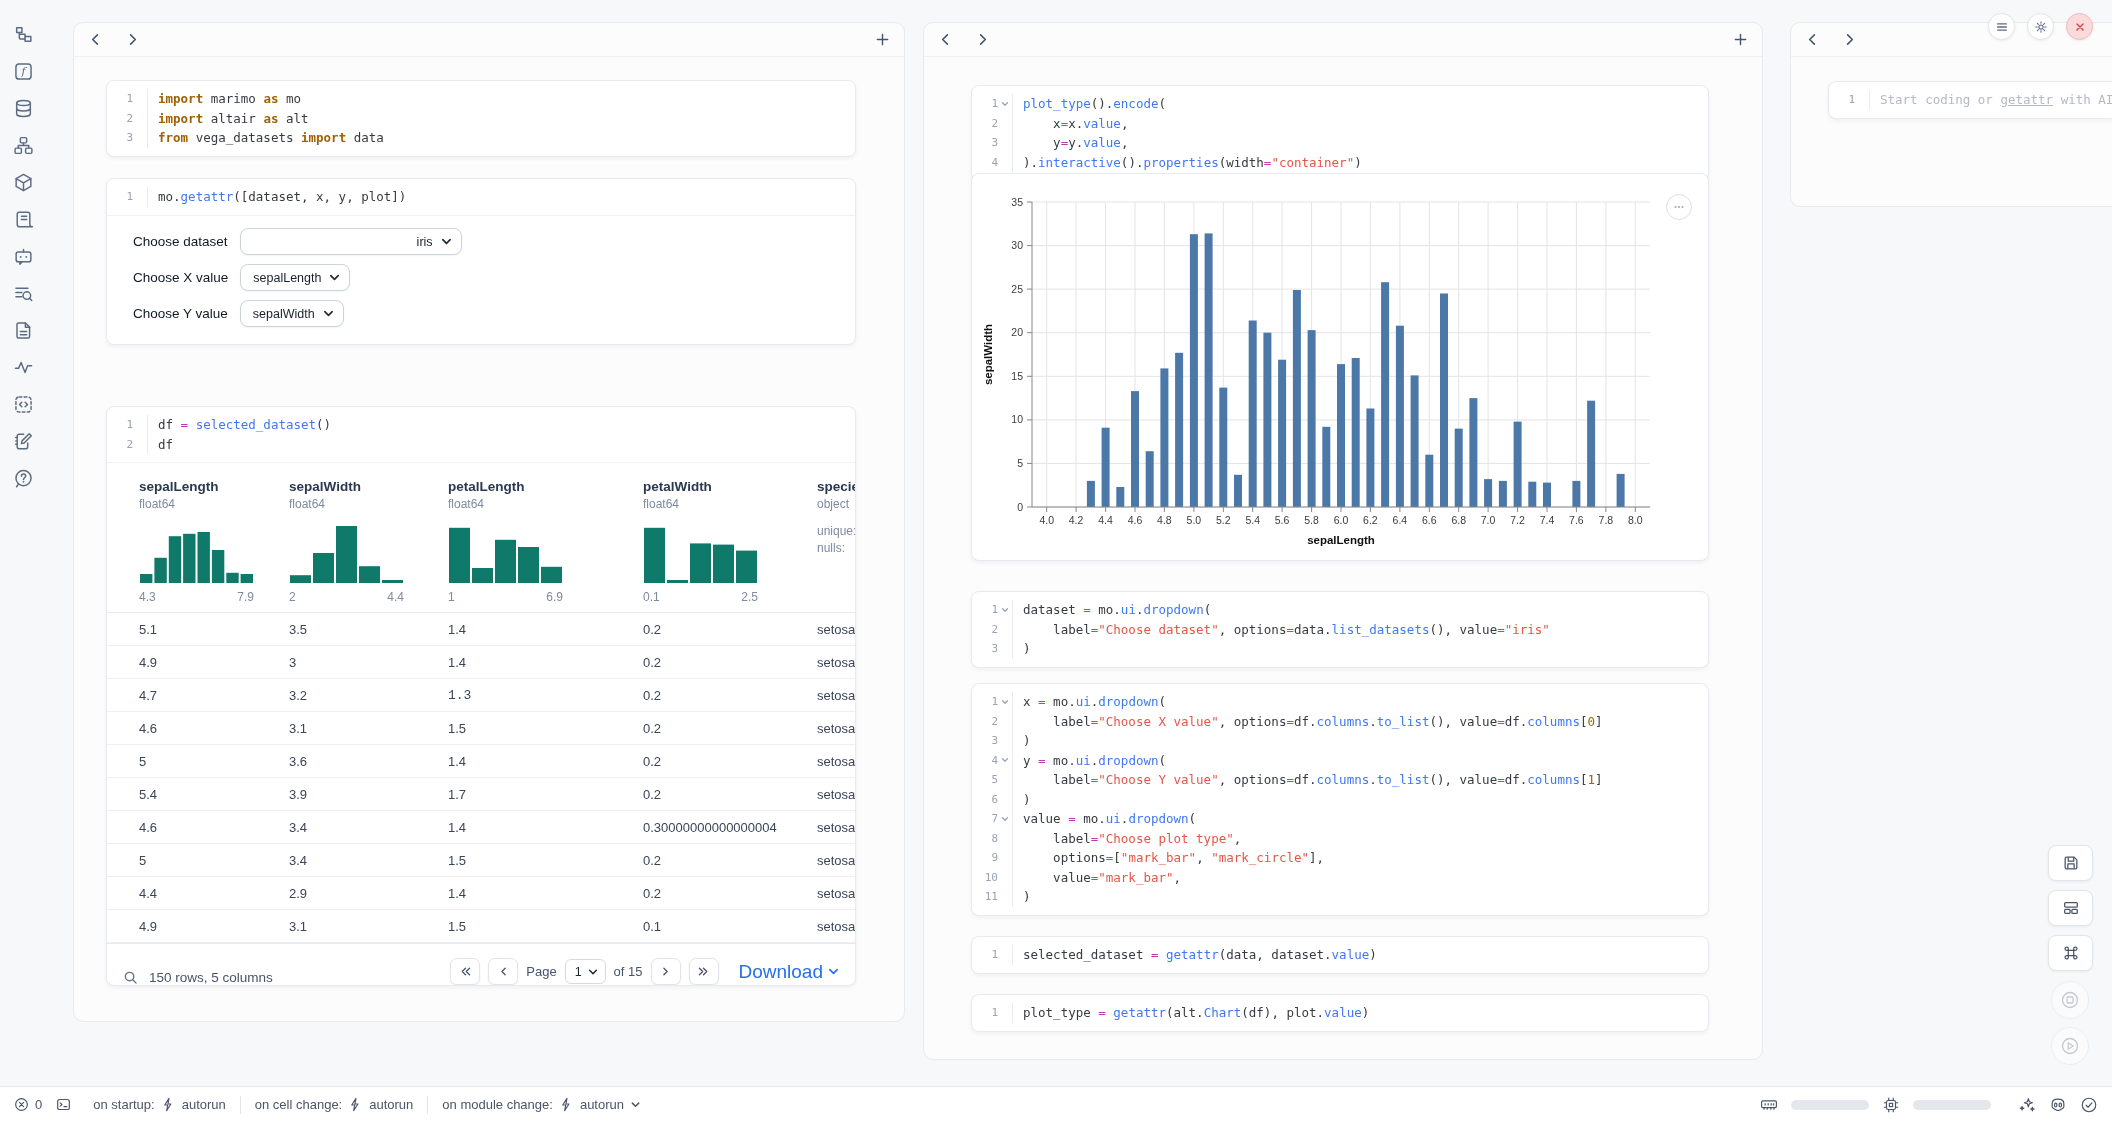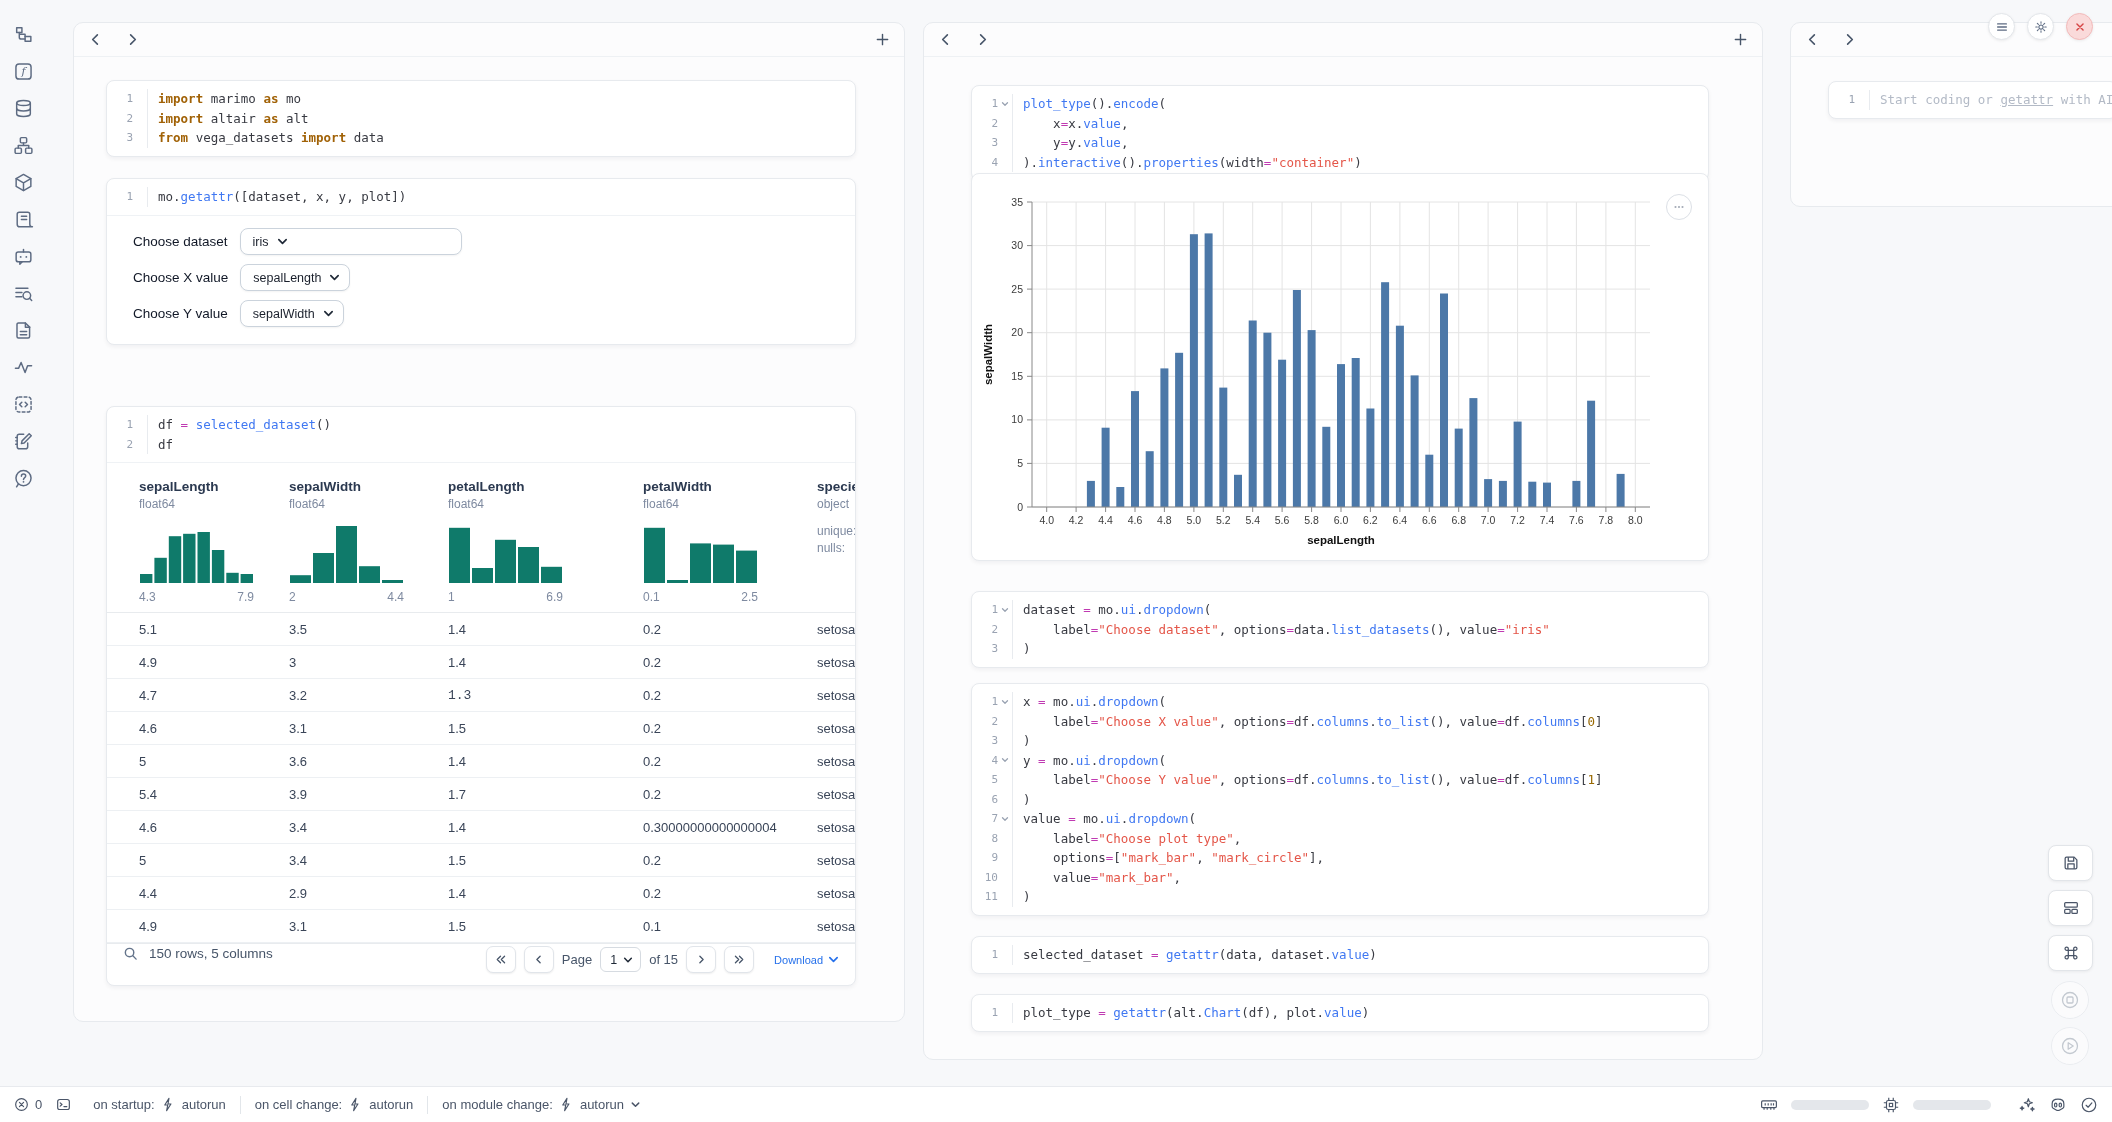--- a/index.html
+++ b/index.html
@@ -32,40 +32,40 @@
   .t-s { color:#e45649; }
   .t-o { color:#c03ab2; }
   .t-n { color:#986801; }
   .t-d { color:#383a42; }
   .t-p { color:#b3bac6; }
   .t-pu { color:#b3bac6; text-decoration:underline; }
 
   
   .cell-output { border-top:1px solid #eff2f5; padding:8px 0 12px 0; }
   .ctrl-row { display:flex; align-items:center; height:36px; gap:12px; padding-left:26px; font-size:13.5px; color:#111827; }
-  .sel { display:flex; align-items:center; justify-content:flex-start; gap:8px; min-width:102px; height:27px; padding:0 9px 0 12px; background:#fff; border:1px solid #cbd3dc; border-radius:8px; box-shadow:0 1px 2px rgba(0,0,0,.05); font-size:12.5px; color:#1a202c; cursor:pointer; }
+  .sel { display:flex; align-items:center; justify-content:flex-end; gap:8px; min-width:102px; height:27px; padding:0 9px 0 12px; background:#fff; border:1px solid #cbd3dc; border-radius:8px; box-shadow:0 1px 2px rgba(0,0,0,.05); font-size:12.5px; color:#1a202c; cursor:pointer; }
   .sel.wide { width:222px; }
   .sel svg { width:11px; height:11px; flex:none; }
 
   
   .th-row { display:flex; padding:16px 0 8px 32px; border-bottom:1px solid #e8ebee; }
   .thname { font-size:13.5px; font-weight:bold; color:#2b3950; }
   .thtype { font-size:12px; color:#7e8aa0; margin-top:3px; }
   .thhist { margin-top:12px; }
   .thminmax { display:flex; justify-content:space-between; width:115px; font-size:12px; color:#7e8aa0; margin-top:3px; }
   .thextra { font-size:12px; color:#7e8aa0; line-height:17px; margin-top:12px; }
   .tr { display:flex; align-items:center; height:33px; padding-left:32px; border-bottom:1px solid #edf0f3; font-size:13px; color:#3a4558; }
-  .tfoot { display:flex; align-items:flex-start; height:42px; padding:2px 16px 0 16px; font-size:13px; color:#475569; }
+  .tfoot { display:flex; align-items:flex-end; height:42px; padding:2px 16px 0 16px; font-size:13px; color:#475569; }
   .tfoot .left { display:flex; align-items:center; gap:11px; }
   .tfoot .right { margin-left:auto; display:flex; align-items:center; gap:8px; }
   .pbtn { width:30px; height:27px; background:#fff; border:1px solid #e1e5ea; border-radius:7px; box-shadow:0 1px 2px rgba(0,0,0,.07); display:flex; align-items:center; justify-content:center; color:#475569; cursor:pointer; }
   .pbtn svg { width:13px; height:13px; }
   .psel { display:flex; align-items:center; gap:6px; height:25px; padding:0 7px 0 9px; border:1px solid #d6dbe1; border-radius:6px; background:#fff; font-size:12.5px; color:#1f2937; cursor:pointer; }
   .psel svg { width:10px; height:10px; }
-  .download { display:flex; align-items:center; gap:5px; margin-left:12px; font-size:11px; cursor:pointer; }
+  .download { display:flex; align-items:center; gap:5px; margin-left:12px; font-size:19px; cursor:pointer; }
   .download svg { width:11px; height:11px; }
 
   
   .chartbox { position:absolute; background:#fff; border:1px solid #e7eaee; border-radius:8px; box-shadow:0 2px 4px rgba(22,27,34,.05); }
   .chart-menu { position:absolute; top:20px; right:16px; width:26px; height:26px; border:1px solid #dce0e6; border-radius:50%; background:rgba(255,255,255,.85); display:flex; align-items:center; justify-content:center; color:#a3aab6; cursor:pointer; }
   .chart-menu svg { width:14px; height:14px; }
 
   
   .circ { position:absolute; width:27px; height:27px; border-radius:50%; background:#fff; border:1px solid #e3e6ea; box-shadow:0 1px 3px rgba(0,0,0,.07); display:flex; align-items:center; justify-content:center; color:#5d6b82; cursor:pointer; z-index:5; }
   .circ svg { width:14px; height:14px; }

